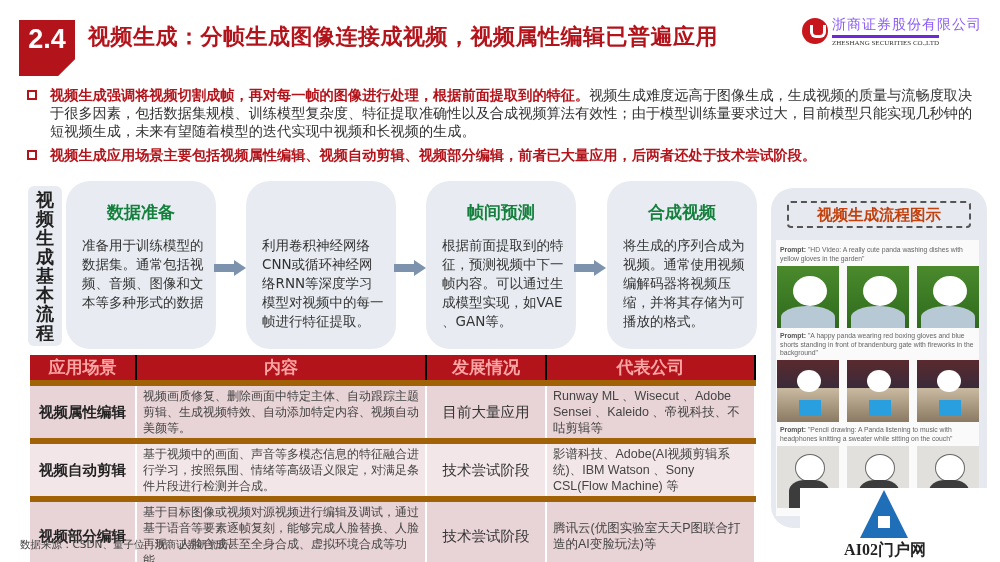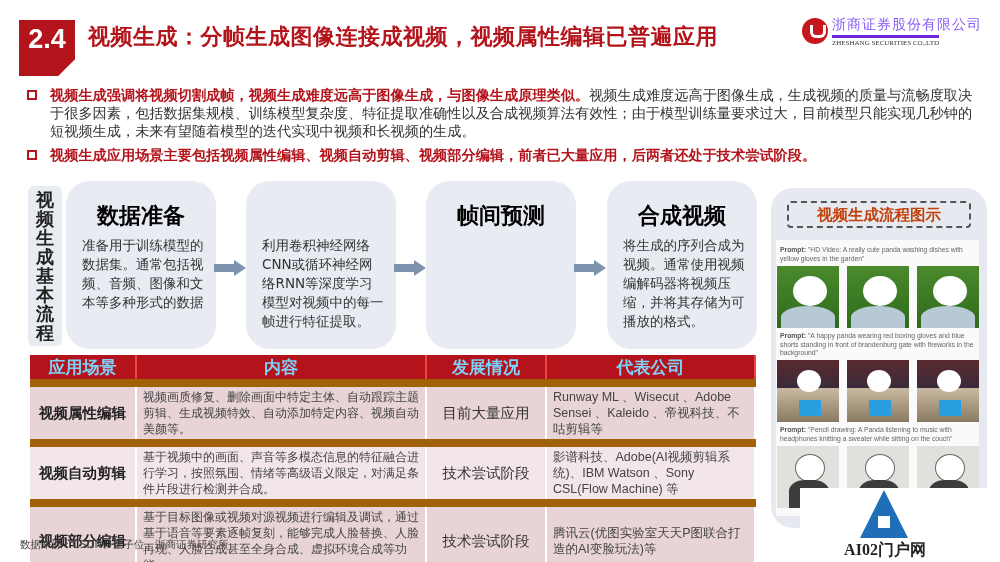--- a/index.html
+++ b/index.html
@@ -49,35 +49,35 @@
       background: #e8ecf2; border-radius: 6px;
     }
     .flow-label {
       position: absolute; left: 0; top: 4px; width: 34px; text-align: center;
       font-size: 18px; font-weight: bold; color: #222; line-height: 19px;
     }
     .step {
       position: absolute; top: 181px; width: 150px; height: 168px;
       background: #e8ecf2; border-radius: 24px;
     }
-    .step-title { position: absolute; top: 20px; left: 0; width: 100%; text-align: center; font-size: 22px; font-weight: bold; color: #000000; }
+    .step-title { position: absolute; top: 20px; left: 0; width: 100%; text-align: center; font-size: 17px; font-weight: bold; color: #15803d; }
     .step-desc { position: absolute; top: 55px; left: 16px; width: 122px; font-size: 13.5px; line-height: 19px; color: #333; }
     .arrow {
       position: absolute; top: 260px; width: 34px; height: 16px;
     }
     .arrow .shaft { position: absolute; left: 0; top: 4px; width: 22px; height: 8px; background: #7d93ad; }
     .arrow .head { position: absolute; left: 20px; top: 0; width: 0; height: 0; border-top: 8px solid transparent; border-bottom: 8px solid transparent; border-left: 12px solid #7d93ad; }
 
     
     .table { position: absolute; left: 30px; top: 355px; width: 726px; border-collapse: collapse; }
     .table th {
-      background: #b3141b; color: #7dd3fc; font-size: 17px; font-weight: bold; height: 28px;
-      border-right: 2px solid #ef4444;
-    }
-    .table td { border-right: 2px solid #fff; border-top: 8px solid #a16207; font-size: 12px; line-height: 16px; color: #444; padding: 2px 6px; vertical-align: middle; }
+      background: #b3141b; color: #fca5a5; font-size: 17px; font-weight: bold; height: 28px;
+      border-right: 2px solid #000000;
+    }
+    .table td { border-right: 2px solid #fff; border-top: 6px solid #a16207; font-size: 12px; line-height: 16px; color: #444; padding: 2px 6px; vertical-align: middle; }
     .table tr.row-a td { background: #e8d3d6; }
     .table tr.row-b td { background: #f3e6e8; }
     .table td.scene { font-size: 14.5px; font-weight: bold; color: #222; text-align: center; width: 106px; }
     .table td.status { font-size: 14.5px; color: #333; text-align: center; width: 120px; }
     .table td.content { width: 290px; }
     .table td.companies { font-family: "Liberation Sans", sans-serif; font-size: 12.5px; }
     .table tr.r1 td { height: 52px; }
     .table tr.r2 td { height: 54px; }
     .table tr.r3 td { height: 52px; }
 
@@ -125,21 +125,21 @@
   <div class="logo">
     <div class="logo-mark"></div>
     <div class="logo-cn">浙商证券股份有限公司</div>
     <div class="logo-en">ZHESHANG SECURITIES CO.,LTD</div>
   </div>
 </div>
 
 <div class="bullets">
   <div class="bullet">
     <span class="bullet-box"></span>
-    <span class="bold-red">视频生成强调将视频切割成帧，视频生成难度远高于图像生成，与图像生成原理类似。</span><span class="normal">视频生成难度远高于图像生成，生成视频的质量与流畅度取决于很多因素，包括数据集规模、训练模型复杂度、特征提取准确性以及合成视频算法有效性；由于模型训练量要求过大，目前模型只能实现几秒钟的短视频生成，未来有望随着模型的迭代实现中视频和长视频的生成。</span>
+    <span class="bold-red">视频生成强调将视频切割成帧，再对每一帧的图像进行处理，根据前面提取到的特征。</span><span class="normal">视频生成难度远高于图像生成，生成视频的质量与流畅度取决于很多因素，包括数据集规模、训练模型复杂度、特征提取准确性以及合成视频算法有效性；由于模型训练量要求过大，目前模型只能实现几秒钟的短视频生成，未来有望随着模型的迭代实现中视频和长视频的生成。</span>
   </div>
   <div class="bullet">
     <span class="bullet-box"></span>
     <span class="bold-red">视频生成应用场景主要包括视频属性编辑、视频自动剪辑、视频部分编辑，前者已大量应用，后两者还处于技术尝试阶段。</span>
   </div>
 </div>
 
 <div class="flow-label-box">
   <div class="flow-label">视频生成基本流程</div>
 </div>
@@ -156,20 +156,21 @@
 <div class="step" style="left:246px;">
   <div class="step-desc">利用卷积神经网络CNN或循环神经网络RNN等深度学习模型对视频中的每一帧进行特征提取。</div>
 </div>
 <div class="arrow" style="left:394px;">
     <div class="shaft"></div>
     <div class="head"></div>
   </div>
 
 <div class="step" style="left:426px;">
   <div class="step-title">帧间预测</div>
+  <div class="step-desc">根据前面提取到的特征，预测视频中下一帧内容。可以通过生成模型实现，如VAE 、GAN等。</div>
 </div>
 <div class="arrow" style="left:574px;">
     <div class="shaft"></div>
     <div class="head"></div>
   </div>
 
 <div class="step" style="left:607px;">
   <div class="step-title">合成视频</div>
   <div class="step-desc">将生成的序列合成为视频。通常使用视频编解码器将视频压缩，并将其存储为可播放的格式。</div>
 </div>

